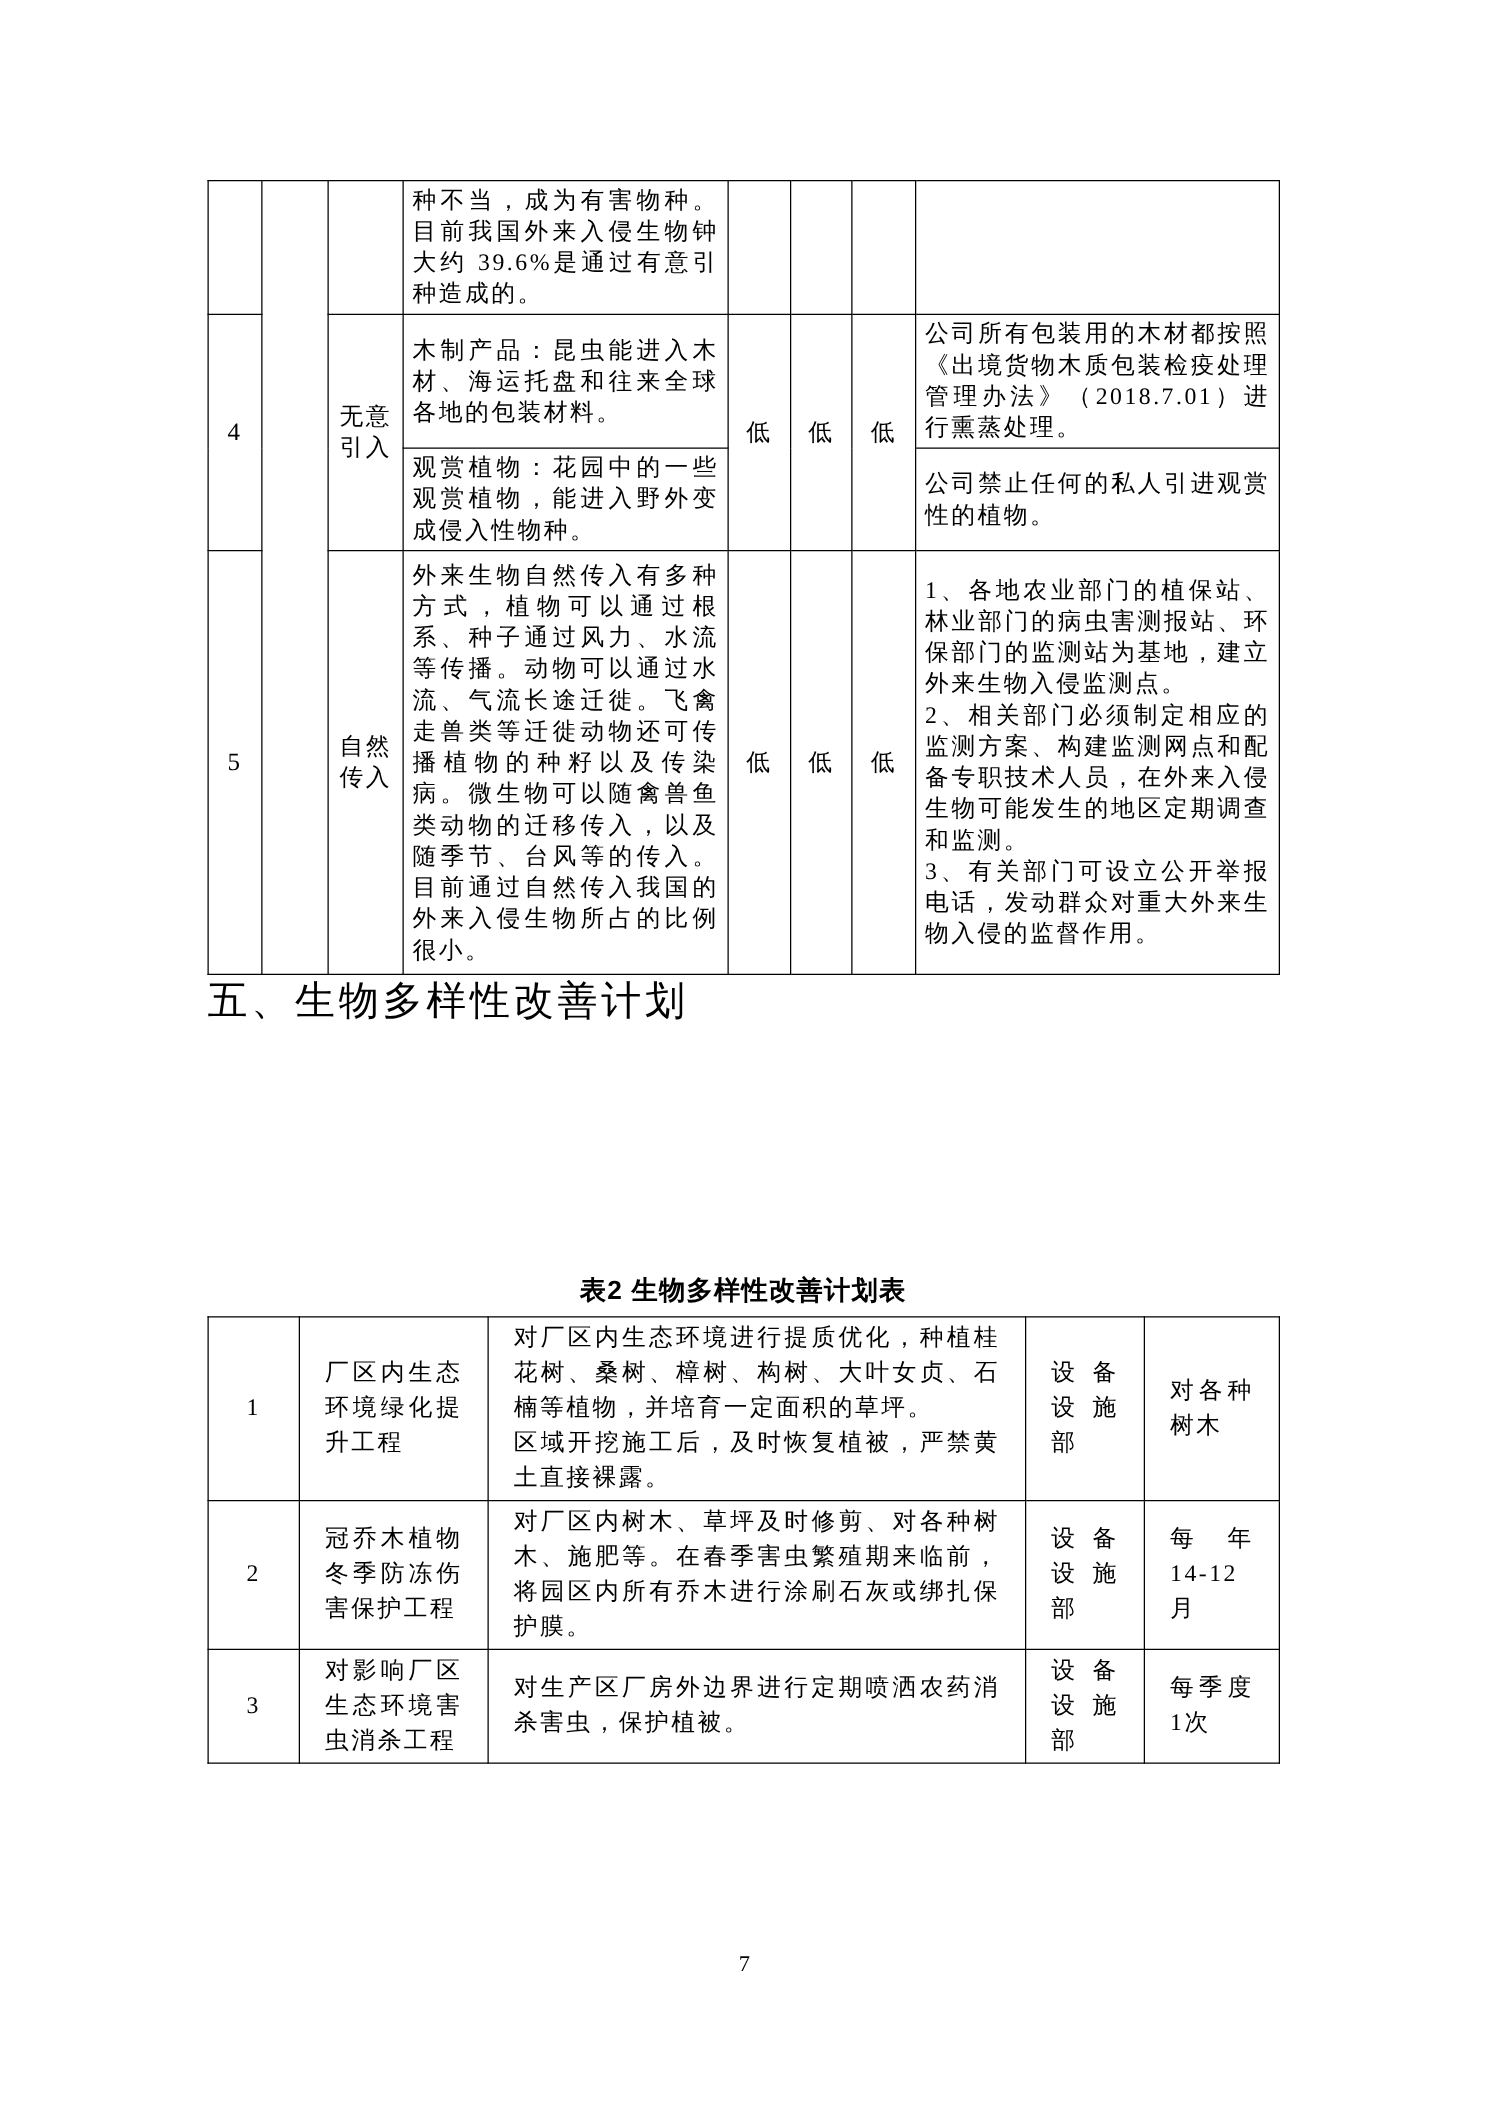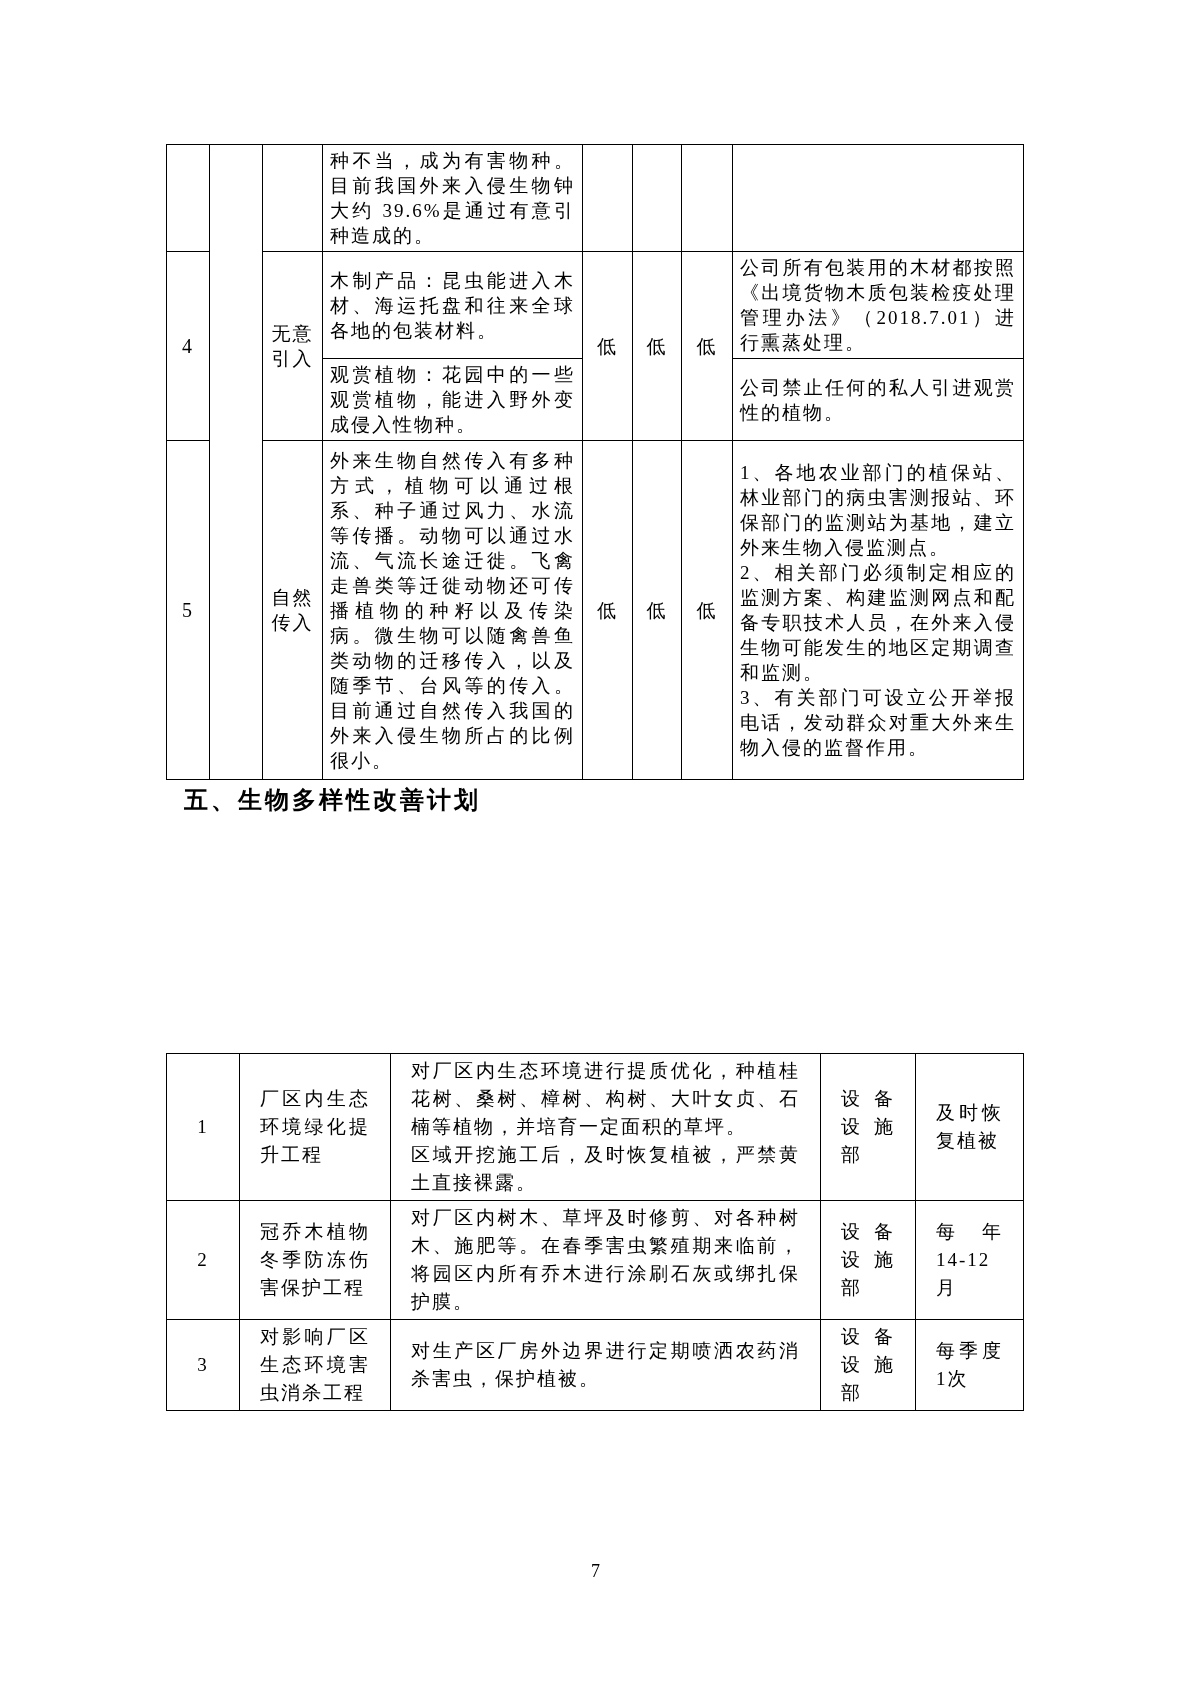--- a/index.html
+++ b/index.html
@@ -20,23 +20,23 @@
   
   #table1{left:166px;top:144px;width:857px;}
   #table1 td{font-size:19px;line-height:25px;}
   #table1 .num{font-size:20px;}
   
   #table2{left:166px;top:1053px;width:857px;}
   #table2 td{font-size:19px;line-height:28px;}
   #table2 .txt{padding:3px 20px;}
   
   .sec-heading{
-    position:absolute;left:184px;top:783px;width:857px;
+    position:absolute;left:166px;top:783px;width:857px;
     font-family:"Liberation Sans","DejaVu Sans",sans-serif;
-    font-weight:bold;font-size:24px;line-height:34px;letter-spacing:3px;
+    font-weight:normal;font-size:32px;line-height:34px;letter-spacing:3px;
   }
   .body-par{
     position:absolute;left:166px;top:821px;width:857px;
     font-size:27px;line-height:49px;letter-spacing:2px;
     text-align:justify;text-justify:inter-character;text-indent:56px;
   }
   .tbl-caption{
     position:absolute;left:166px;top:1019px;width:857px;
     font-family:"Liberation Sans","DejaVu Sans",sans-serif;
     font-weight:bold;font-size:21px;line-height:28px;text-align:center;
@@ -98,37 +98,38 @@
       <td class="ctr">低</td>
       <td class="txt">1、各地农业部门的植保站、林业部门的病虫害测报站、环保部门的监测站为基地，建立外来生物入侵监测点。
 2、相关部门必须制定相应的监测方案、构建监测网点和配备专职技术人员，在外来入侵生物可能发生的地区定期调查和监测。
 3、有关部门可设立公开举报电话，发动群众对重大外来生物入侵的监督作用。</td>
     </tr>
   </tbody>
     </table>
 
   <div class="sec-heading">五、生物多样性改善计划</div>
 
+  <div class="tbl-caption">表2 生物多样性改善计划表</div>
 
   <table id="table2">
     <colgroup>
       <col style="width:73px">
         <col style="width:151px">
         <col style="width:430px">
       <col style="width:95px">
         <col style="width:108px">
     </colgroup>
     <tbody>
     <tr style="height:145px">
       <td class="ctr num">1</td>
       <td class="txt">厂区内生态环境绿化提升工程</td>
       <td class="txt">对厂区内生态环境进行提质优化，种植桂花树、桑树、樟树、构树、大叶女贞、石楠等植物，并培育一定面积的草坪。
 区域开挖施工后，及时恢复植被，严禁黄土直接裸露。</td>
       <td class="txt">设备设施部</td>
-      <td class="txt">及时恢复植被</td>
+      <td class="txt">对各种树木</td>
     </tr>
     <tr style="height:85px">
       <td class="ctr num">2</td>
       <td class="txt">冠乔木植物冬季防冻伤害保护工程</td>
       <td class="txt">对厂区内树木、草坪及时修剪、对各种树木、施肥等。在春季害虫繁殖期来临前，将园区内所有乔木进行涂刷石灰或绑扎保护膜。</td>
       <td class="txt">设备设施部</td>
       <td class="txt">每年 14-12月</td>
     </tr>
     <tr style="height:85px">
       <td class="ctr num">3</td>

